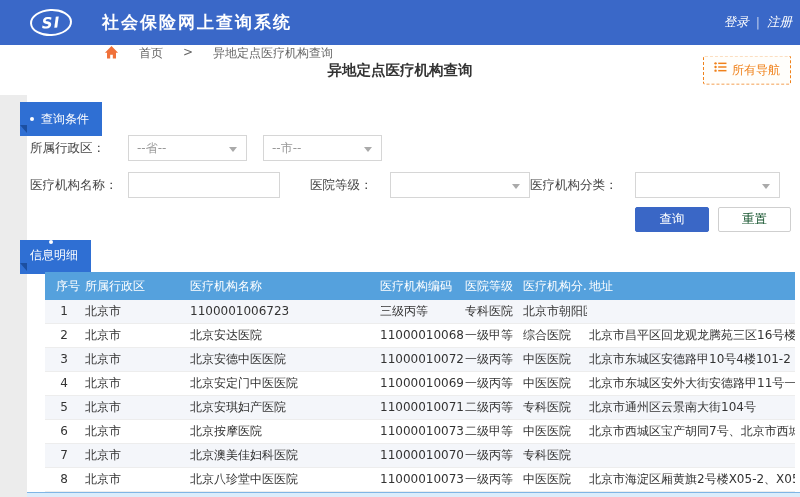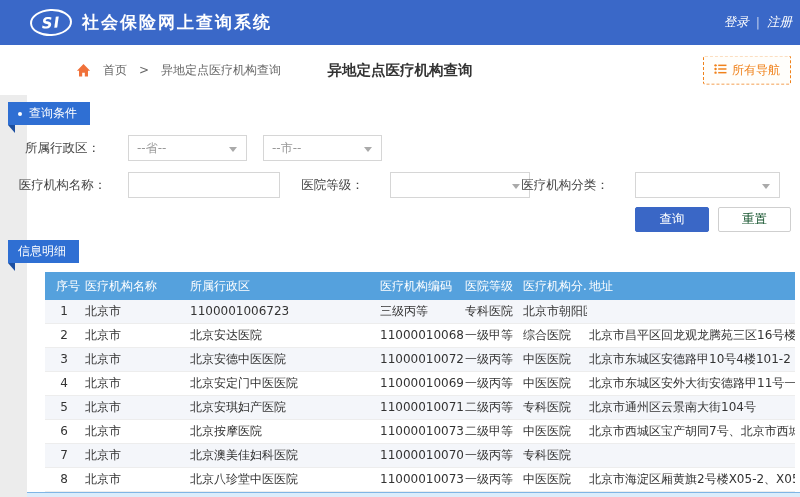--- a/index.html
+++ b/index.html
@@ -14,56 +14,56 @@
     position:absolute; left:0; top:0; width:800px; height:45px;
     background:var(--header_blue,#3A68C8);
     display:flex; align-items:center; padding-left:30px;
   }
   .logo {
     width:42px; height:27px; border:2px solid #fff; border-radius:50%;
     display:flex; align-items:center; justify-content:center;
     color:#fff; font-style:italic; font-weight:bold; font-size:15px;
     letter-spacing:1px; transform:rotate(-3deg);
   }
-  .app-title { color:#fff; font-size:17px; font-weight:bold; letter-spacing:2px; margin-left:10px; }
+  .app-title { color:#fff; font-size:17px; font-weight:bold; letter-spacing:2px; margin-left:30px; }
   .auth { position:absolute; right:8px; top:0; height:45px; display:flex; align-items:center; gap:7px; color:#fff; font-size:12.5px;font-style:italic; }
   .auth a { color:#fff; text-decoration:none; cursor:pointer; }
   .auth .sep { color:rgba(255,255,255,.65); }
 
   
   .topbar { position:absolute; left:0; top:45px; width:800px; height:50px; background:#fff; }
-  .breadcrumb { position:absolute; left:76px; top:0; height:50px; display:flex; align-items:center; gap:12px; color:#666; }
+  .breadcrumb { position:absolute; left:104px; top:0; height:50px; display:flex; gap:20px; color:#666; }
   .breadcrumb a { color:#666; text-decoration:none; cursor:pointer; }
   .home-ic { width:15px; height:15px; display:inline-block; }
   .page-title { position:absolute; left:50%; top:50%; transform:translate(-50%,-50%); font-size:14.5px; font-weight:bold; color:#333; white-space:nowrap; }
   .allnav-btn {
     position:absolute; right:9px; top:50%; transform:translateY(-50%);
     border:1px dashed var(--accent_orange,#F0811A); color:var(--accent_orange,#F0811A);
     background:#fffefb; font-size:12px; padding:5px 10px; border-radius:2px;
-    display:flex; align-items:center; gap:5px; cursor:pointer;
+    display:flex; gap:5px; cursor:pointer;
     font-family:inherit;
   }
 
   
   .gutter { position:absolute; left:0; top:95px; width:27px; height:402px; background:var(--left_gutter,#ECECEC); }
 
   .ribbon {
-    position:absolute; left:8px; height:23px; line-height:23px;
+    position:absolute; left:20px; height:34px; line-height:23px;
     background:var(--ribbon_blue,#2F6FD3); color:#fff; font-size:12px;
     padding:0 13px 0 10px; display:flex; align-items:center; white-space:nowrap;
   }
   .ribbon .dot { width:4px; height:4px; background:#fff; border-radius:50%; margin-right:7px; }
   .ribbon .fold {
     position:absolute; left:0; top:23px; width:7px; height:8px;
     background:var(--ribbon_fold,#1C4FA0);
     clip-path:polygon(0 0,100% 0,100% 100%);
   }
   .ribbon1 { top:102px; } .ribbon2 { top:240px;flex-direction:column; }
 
-  .form-label { position:absolute; height:26px; line-height:26px; text-align:center; color:#444; font-size:12.5px; }
+  .form-label { position:absolute; height:26px; line-height:26px; text-align:left; color:#444; font-size:12.5px;margin-left:30px; }
   .sel {
     position:absolute; height:26px; border:1px solid #D6D6D6; background:#fff;
     line-height:24px; padding-left:8px; color:#999; cursor:pointer; font-size:12px;
   }
   .sel::after {
     content:""; position:absolute; right:9px; top:11px;
     border-left:4px solid transparent; border-right:4px solid transparent;
     border-top:5px solid #AAA;
   }
   .txt-input {
@@ -171,22 +171,22 @@
 
 <div class="ribbon ribbon2">
   <span class="dot"></span>
   <span>信息明细</span>
   <span class="fold"></span>
 </div>
 
 <div class="table">
   <div class="thead">
       <div class="th">序号</div>
+      <div class="th">所属行政区</div>
       <div class="th">医疗机构名称</div>
-      <div class="th">所属行政区</div>
       <div class="th">医疗机构编码</div>
       <div class="th">医院等级</div>
       <div class="th">医疗机构分...</div>
       <div class="th">地址</div>
     </div>
   <div class="tbody">
       <div class="tr">
         <div class="td">1</div>
         <div class="td">北京市</div>
         <div class="td">1100001006723</div>

